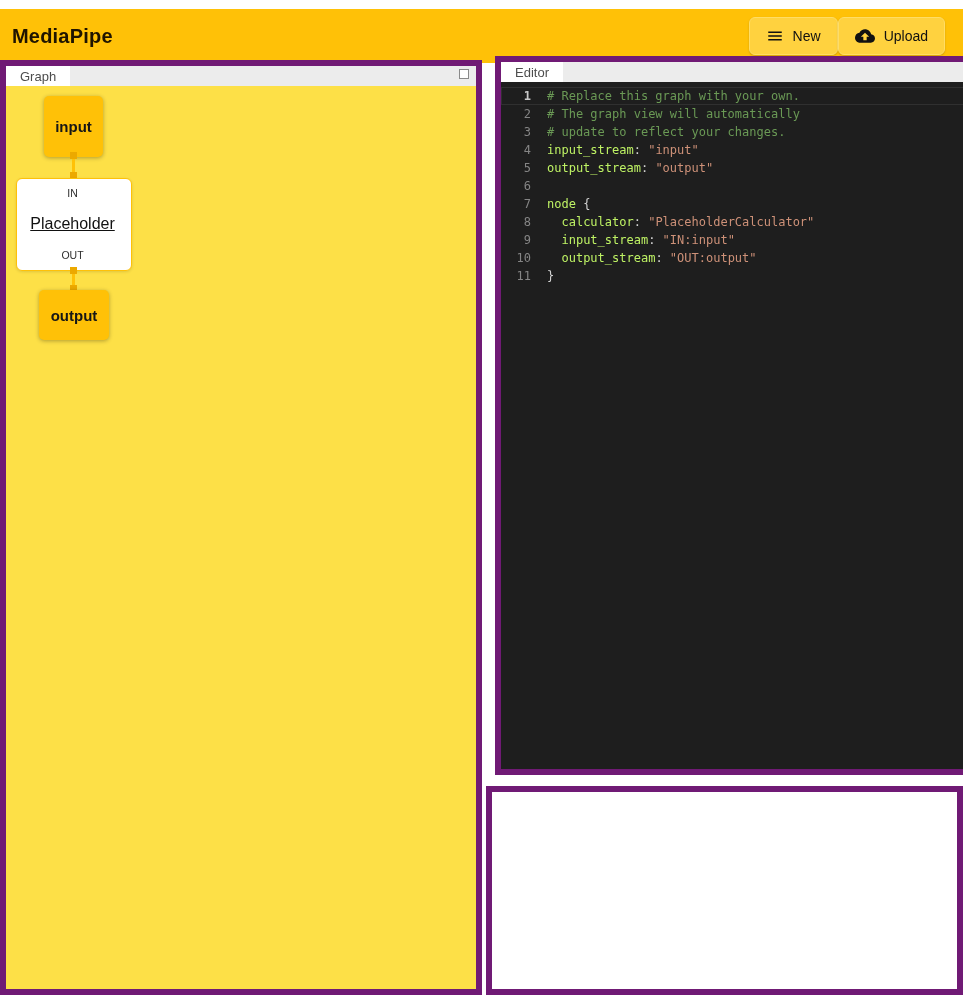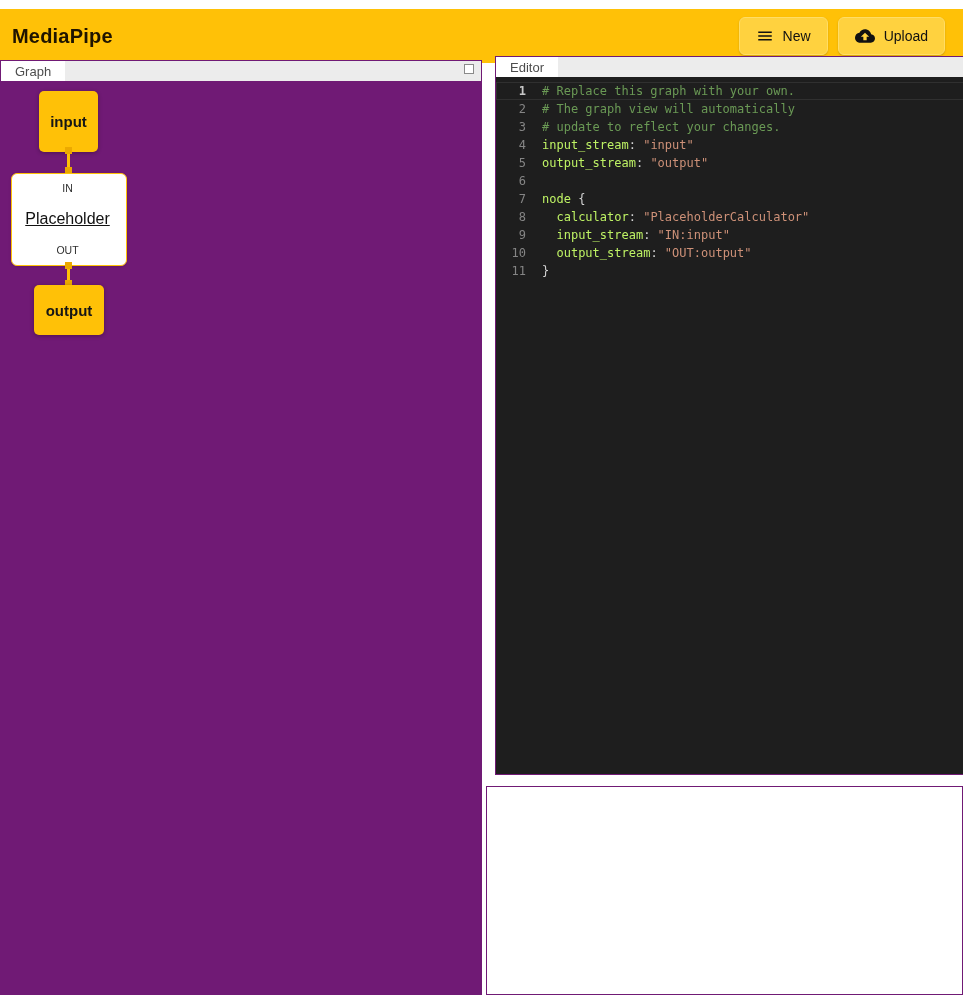--- a/index.html
+++ b/index.html
@@ -13,36 +13,36 @@
 
   
   .app-header {
     position:absolute; top:0; left:0; width:963px; height:54px;
     background:#ffc107;
     display:flex; align-items:center;
     padding:0 12px;
     margin-top:9px;
   }
   .app-title { font-size:20px; font-weight:bold; color:#1f1400; letter-spacing:0.2px; }
-  .header-buttons { margin-left:auto; display:flex; gap:10px; padding-right:6px; }
+  .header-buttons { margin-left:auto; display:flex; gap:0; padding-right:6px; }
   .hbtn {
     display:flex; align-items:center; gap:9px;
     background:#ffd23f;
     border:1px solid #ffdd66;
     border-radius:6px;
     padding:8px 16px;
     font-size:14px; font-weight:500; color:#111;
     font-family:inherit;
     box-shadow:0 1px 2px rgba(0,0,0,0.18);
     cursor:pointer;
   }
   .hbtn svg { display:block; }
 
   
-  .panel { position:absolute; background:#fff; border:1px solid #701a75; }
+  .panel { position:absolute; background:#fff; border:6px solid #701a75; }
   .graph-panel    { left:0;     top:60px;  width:482px; height:935px; }
   .editor-panel   { left:486px; top:56px;  width:537px; height:719px;margin-left:9px; }
   .feedback-panel { left:486px; top:786px; width:477px; height:209px; }
 
   .tabstrip {
     position:absolute; top:0; left:0; right:0; height:20px;
     background:#ececec;
     display:flex;
   }
   .tab {
@@ -53,21 +53,21 @@
     cursor:pointer;
   }
   .panel-maximize {
     position:absolute; right:7px; top:3px;
     width:10px; height:10px;
     background:#fff;
     border:1px solid #8a8a8a;
     cursor:pointer;
   }
 
-  .panel-body { position:absolute; top:20px; left:0; right:0; bottom:0; background:#701a75; }
+  .panel-body { position:absolute; top:20px; left:0; right:0; bottom:0; background:#fde047; }
 
   
   .graph-body { overflow:hidden; }
   .gnode {
     position:absolute;
     background:#ffc107;
     border-radius:5px;
     display:flex; align-items:center; justify-content:center;
     font-size:15px; font-weight:bold; color:#161616;
     box-shadow:0 1px 4px rgba(0,0,0,0.3);

